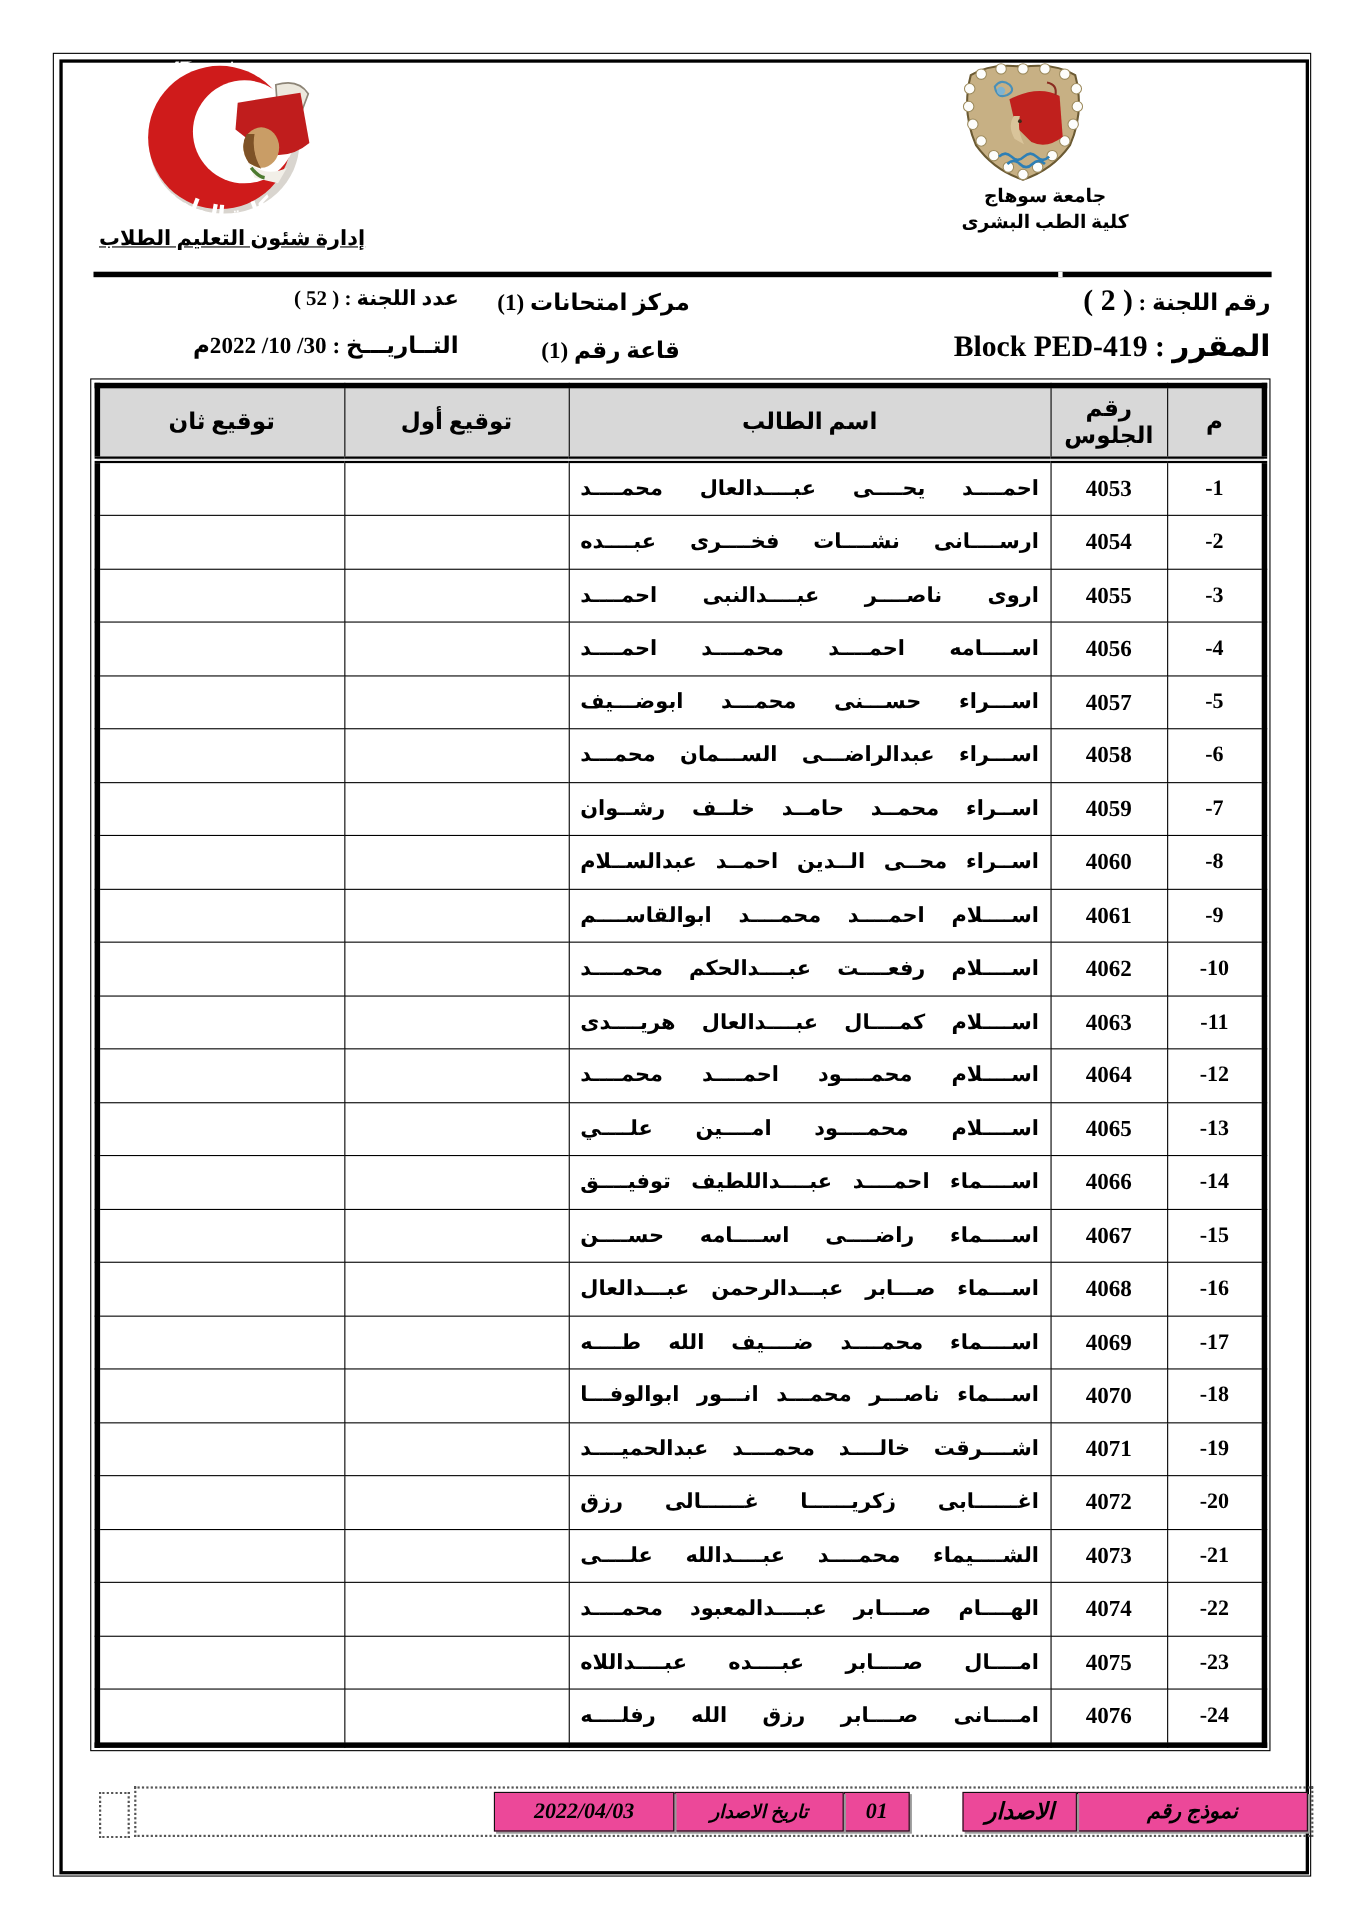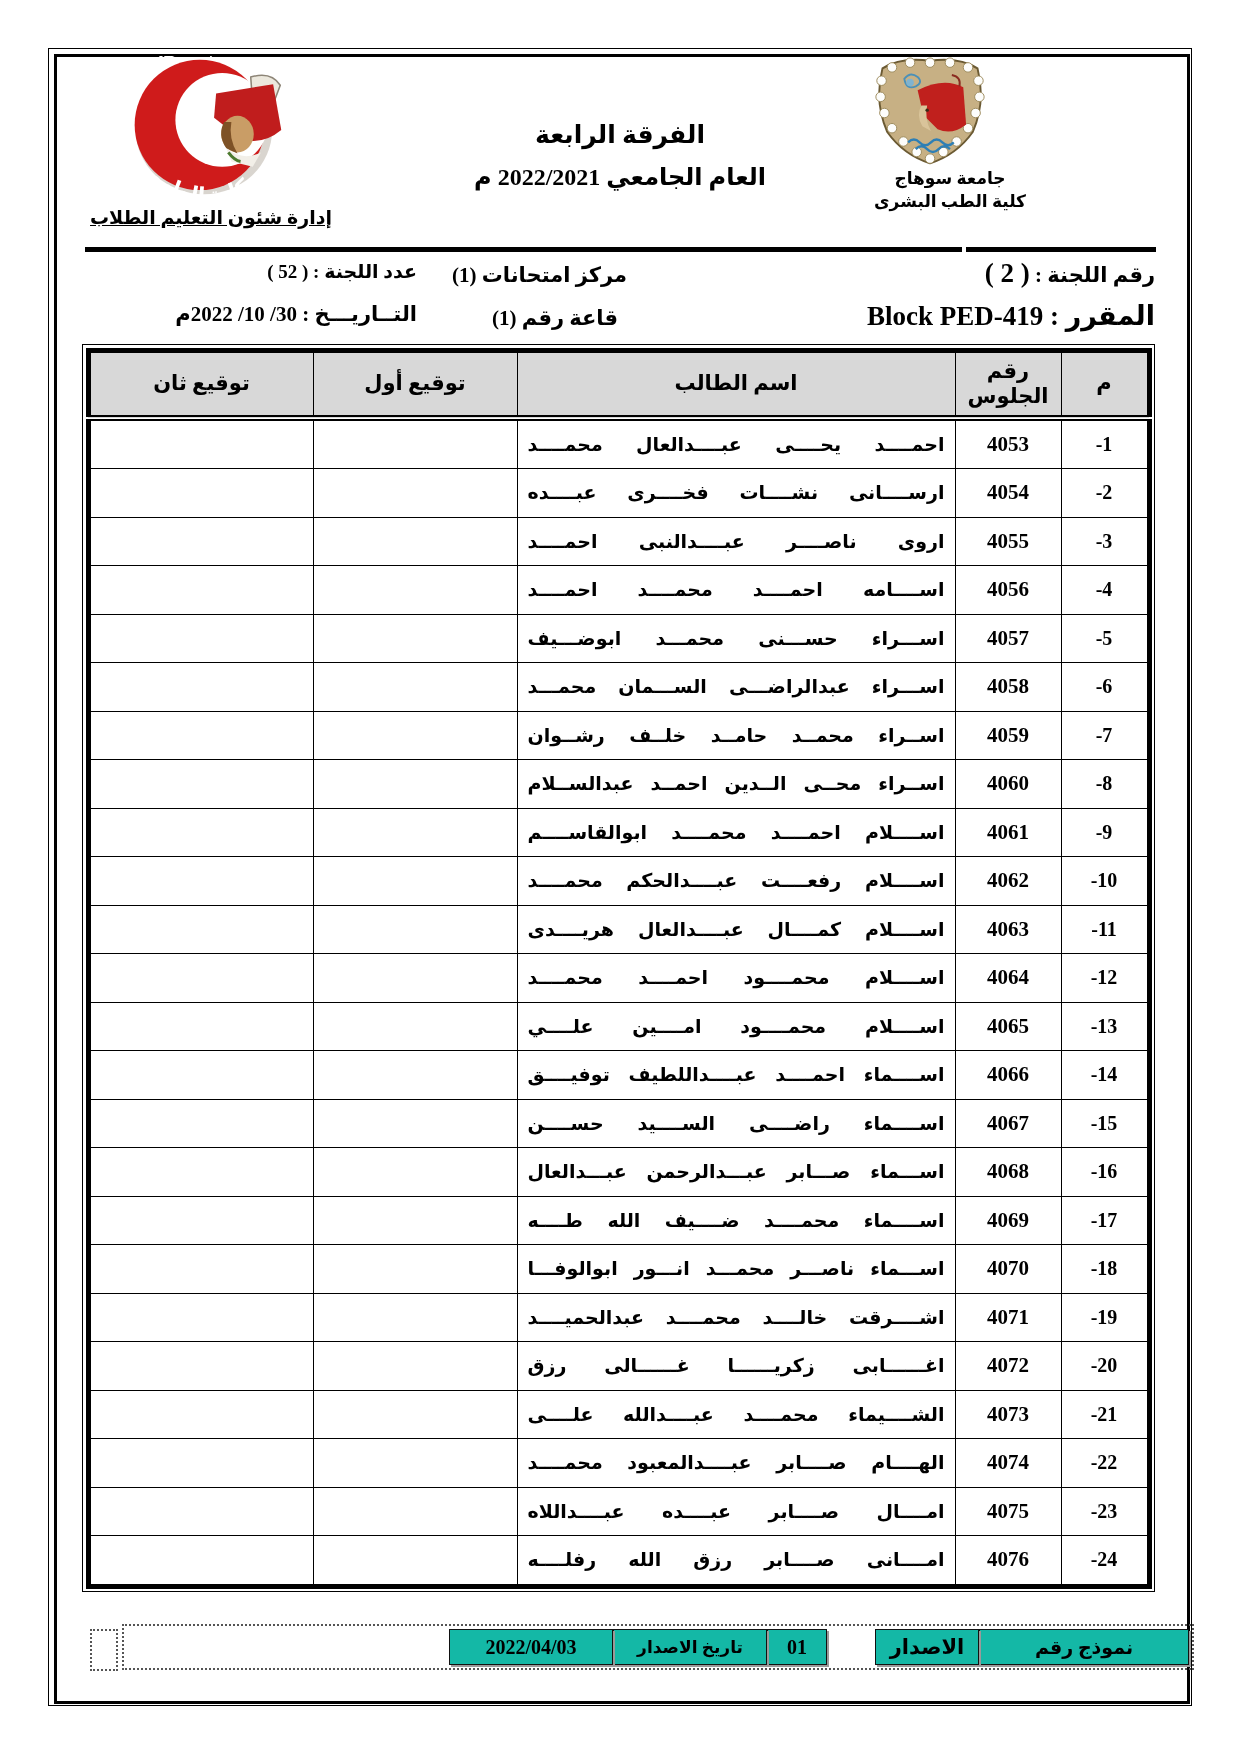--- a/index.html
+++ b/index.html
@@ -39,22 +39,22 @@
   table.roster td{border:1.5px solid #000;height:45.5px;font-weight:bold;vertical-align:middle;}
   td.c-no{text-align:center;font-size:20px;direction:ltr;}
   td.c-seat{text-align:center;font-size:21px;direction:ltr;}
   td.c-name{text-align:justify;text-align-last:justify;padding:0 10px;font-size:19px;margin-top:44px;}
   td.c-sig{background:#fff;}
 
   
   .footer-stub{position:absolute;left:90px;top:1629px;width:24px;height:38px;border:2px dotted #555;background:#fff;}
   .footer-box{position:absolute;left:122px;top:1624px;width:1062px;border:2px dotted #555;padding:3px;}
   .footer-row{display:flex;direction:rtl;}
-  .f-cell{border:1.5px solid #111;box-shadow:2px 2px 0 #9a9a9a;background:#14b8a6;height:34px;
-      display:flex;align-items:center;justify-content:center;white-space:nowrap;}
+  .f-cell{border:1.5px solid #111;box-shadow:2px 2px 0 #9a9a9a;background:#ec4899;height:34px;
+      display:flex;align-items:center;justify-content:center;white-space:nowrap;font-style:italic;}
   .f-form-label{width:208px;font-size:19px;}
   .f-form-code{width:348px;font-size:21px;letter-spacing:.5px;}
   .f-issue-label{width:102px;font-size:21px;margin-left:48px;}
   .f-issue-val{width:58px;font-size:20px;}
   .f-date-label{width:152px;font-size:17px;}
   .f-date-val{width:162px;font-size:20px;}
 </style>
 </head>
 <body>
 
@@ -81,24 +81,20 @@
       <text font-size="21" font-weight="bold" fill="#ffffff" font-family="Liberation Serif, DejaVu Sans, serif">
         <textPath href="#arcTop" startOffset="10%">جامعة سوهاج</textPath>
       </text>
       <text font-size="21" font-weight="bold" fill="#ffffff" font-family="Liberation Serif, DejaVu Sans, serif">
         <textPath href="#arcBot" startOffset="6%">كلية الطب</textPath>
       </text>
     </svg>
   </div>
   <div class="crescent-caption" dir="rtl">إدارة شئون التعليم الطلاب</div>
 
-  <div class="center-titles">
-    <div class="title-l1">الفرقة الرابعة</div>
-    <div class="title-l2">العام الجامعي 2022/2021 م</div>
-  </div>
 
   <div class="shield-wrap">
     <svg viewBox="0 0 130 120" width="128" height="114">
       <path d="M65,5 Q34,1 15,13 Q6,48 20,80 Q37,104 65,113 Q93,104 110,80 Q124,48 115,13 Q96,1 65,5 Z" fill="#c7b084" stroke="#6b5a33" stroke-width="2"></path>
       <g fill="#fdfdfb" stroke="#9c8a5c" stroke-width="1">
         <circle cx="65" cy="7" r="5"></circle>
           <circle cx="44" cy="7" r="5"></circle>
           <circle cx="25" cy="12" r="5"></circle>
         <circle cx="14" cy="26" r="5"></circle>
           <circle cx="13" cy="43" r="5"></circle>
@@ -277,21 +273,21 @@
       <td class="c-no">-14</td>
       <td class="c-seat">4066</td>
       <td class="c-name">اســــماء احمــــد عبــــداللطيف توفيــــق</td>
       <td class="c-sig"></td>
       <td class="c-sig"></td>
     </tr>
 
     <tr>
       <td class="c-no">-15</td>
       <td class="c-seat">4067</td>
-      <td class="c-name">اســــماء راضــــى الســــيد حســــن</td>
+      <td class="c-name">اســــماء راضــــى اســــامه حســــن</td>
       <td class="c-sig"></td>
       <td class="c-sig"></td>
     </tr>
 
     <tr>
       <td class="c-no">-16</td>
       <td class="c-seat">4068</td>
       <td class="c-name">اســـماء صـــابر عبـــدالرحمن عبـــدالعال</td>
       <td class="c-sig"></td>
       <td class="c-sig"></td>

